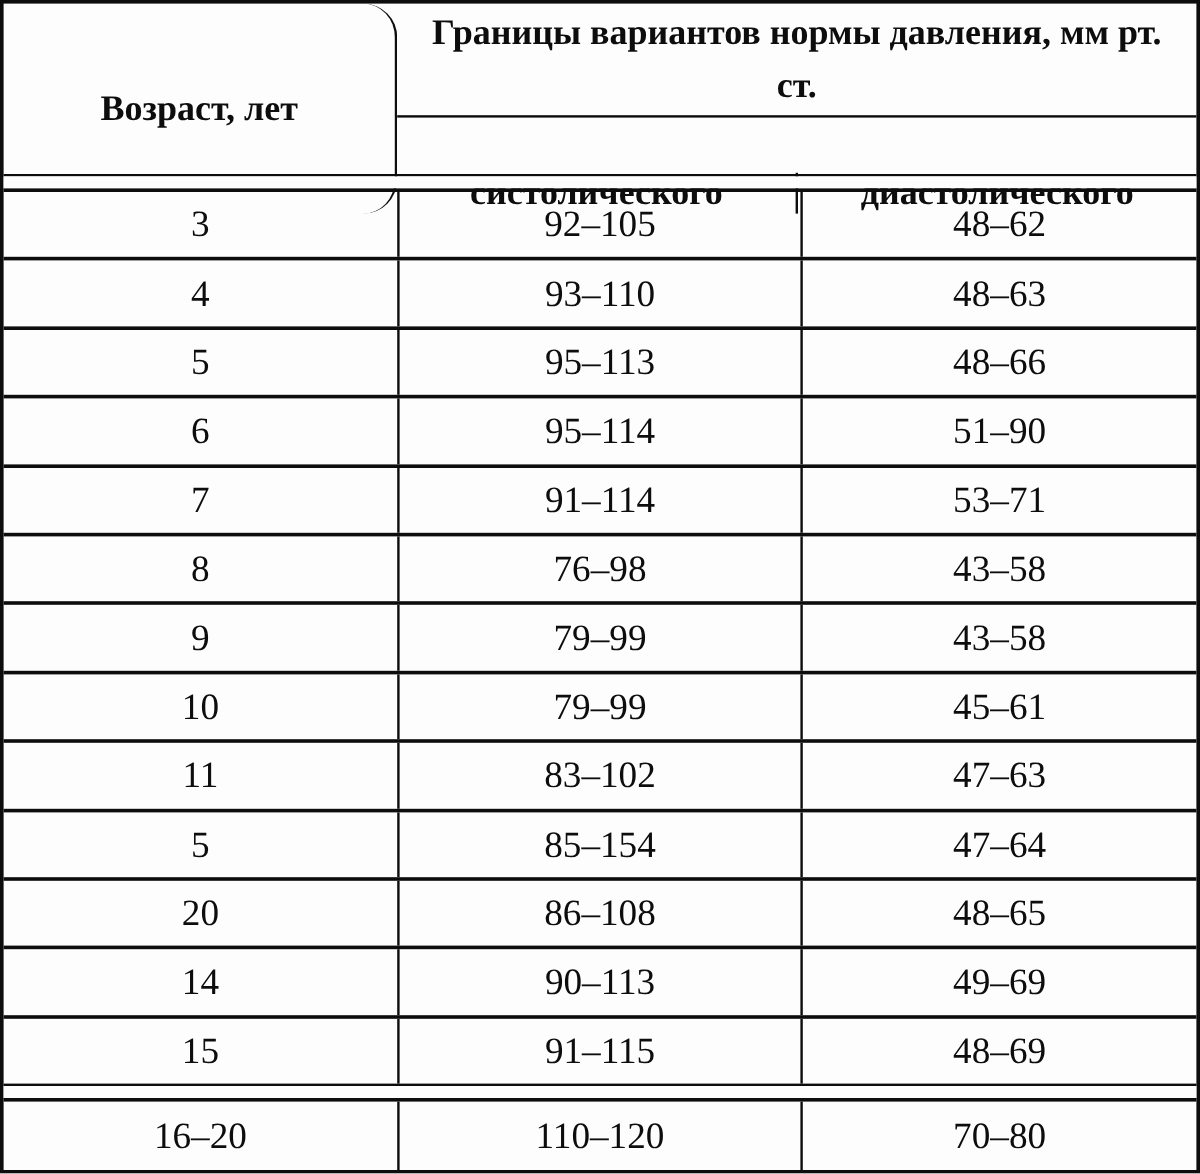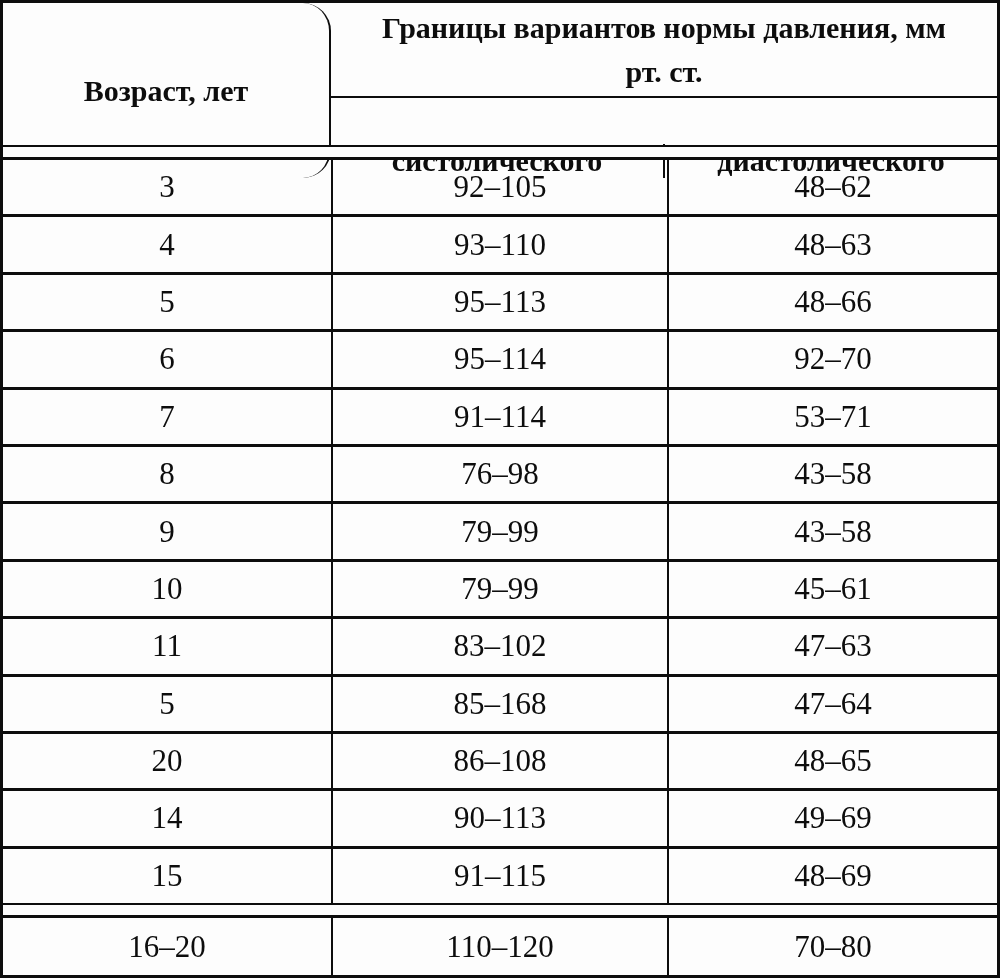--- a/index.html
+++ b/index.html
@@ -51,21 +51,21 @@
     box-sizing: border-box;
     flex: 0 0 95px;
     border-bottom: 2px solid #0d0d0d;
     display: flex;
     align-items: center;
     justify-content: center;
     text-align: center;
     font-weight: bold;
     font-size: 30px;
     line-height: 44px;
-    padding: 0 42px;
+    padding: 0 20px;
   }
   .hdr-sub {
     flex: 1;
     display: grid;
     grid-template-columns: 334px 1fr;
   }
   .hdr-sub-cell {
     box-sizing: border-box;
     display: flex;
     align-items: center;
@@ -150,21 +150,21 @@
         <div class="cell">48–63</div>
       </div>
       <div class="row">
         <div class="cell c1">5</div>
         <div class="cell c2">95–113</div>
         <div class="cell">48–66</div>
       </div>
       <div class="row">
         <div class="cell c1">6</div>
         <div class="cell c2">95–114</div>
-        <div class="cell">92–70</div>
+        <div class="cell">51–90</div>
       </div>
       <div class="row">
         <div class="cell c1">7</div>
         <div class="cell c2">91–114</div>
         <div class="cell">53–71</div>
       </div>
       <div class="row">
         <div class="cell c1">8</div>
         <div class="cell c2">76–98</div>
         <div class="cell">43–58</div>
@@ -179,21 +179,21 @@
         <div class="cell c2">79–99</div>
         <div class="cell">45–61</div>
       </div>
       <div class="row">
         <div class="cell c1">11</div>
         <div class="cell c2">83–102</div>
         <div class="cell">47–63</div>
       </div>
       <div class="row">
         <div class="cell c1">5</div>
-        <div class="cell c2">85–168</div>
+        <div class="cell c2">85–154</div>
         <div class="cell">47–64</div>
       </div>
       <div class="row">
         <div class="cell c1">20</div>
         <div class="cell c2">86–108</div>
         <div class="cell">48–65</div>
       </div>
       <div class="row">
         <div class="cell c1">14</div>
         <div class="cell c2">90–113</div>

